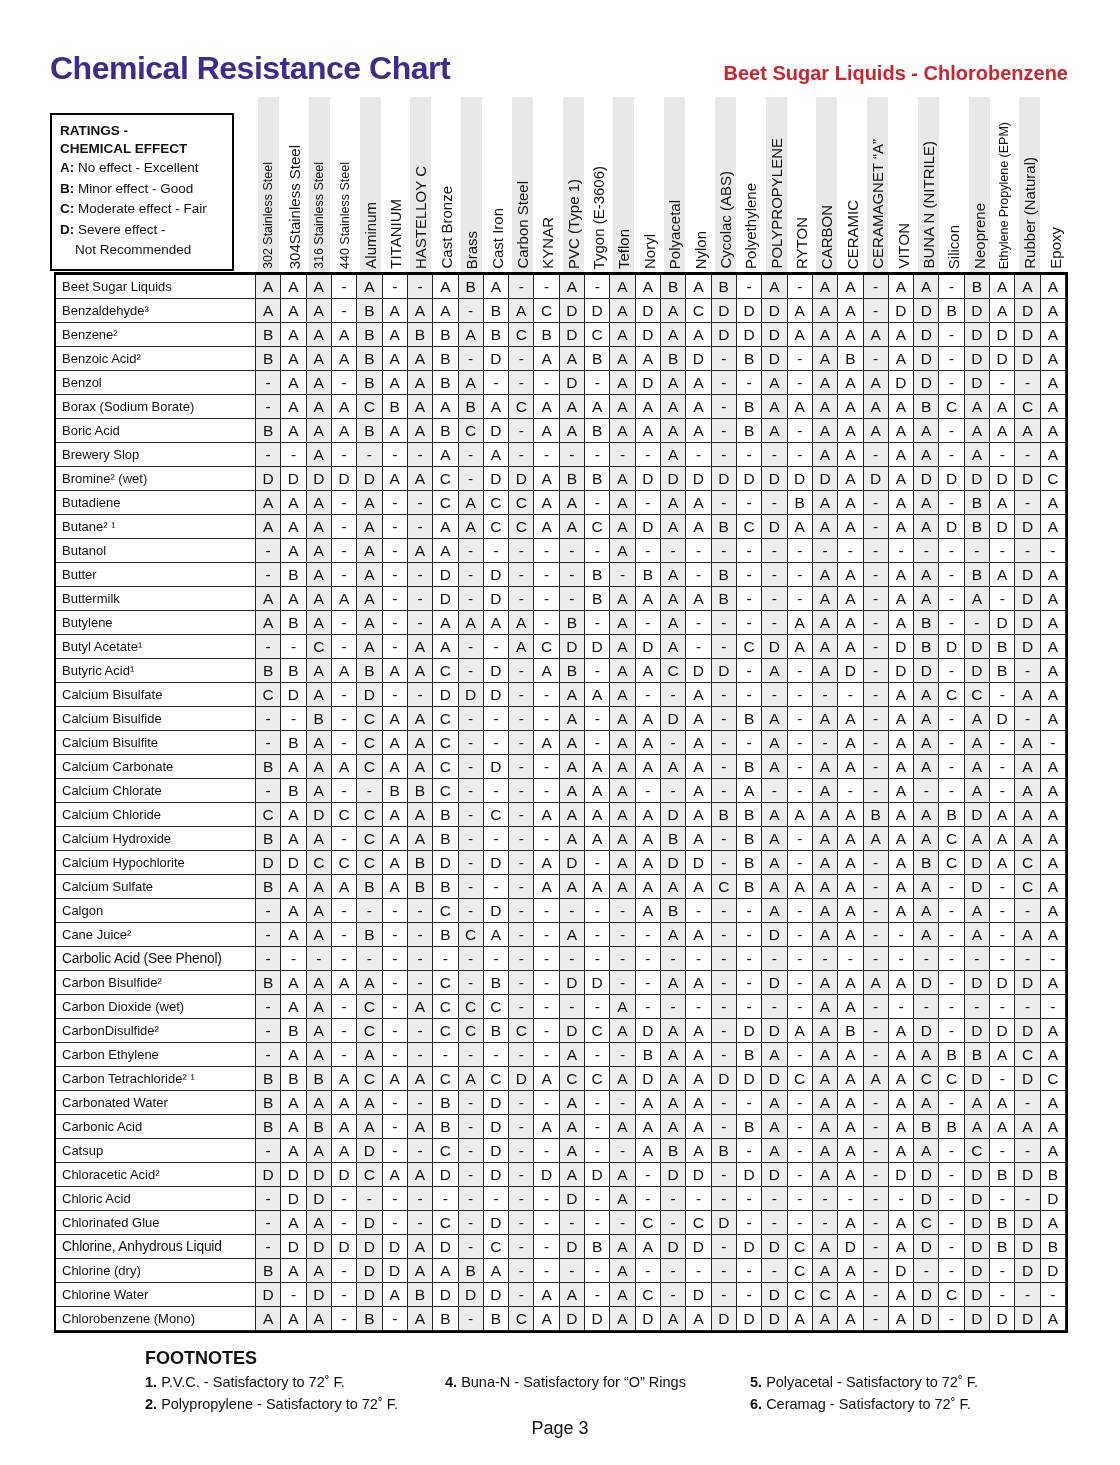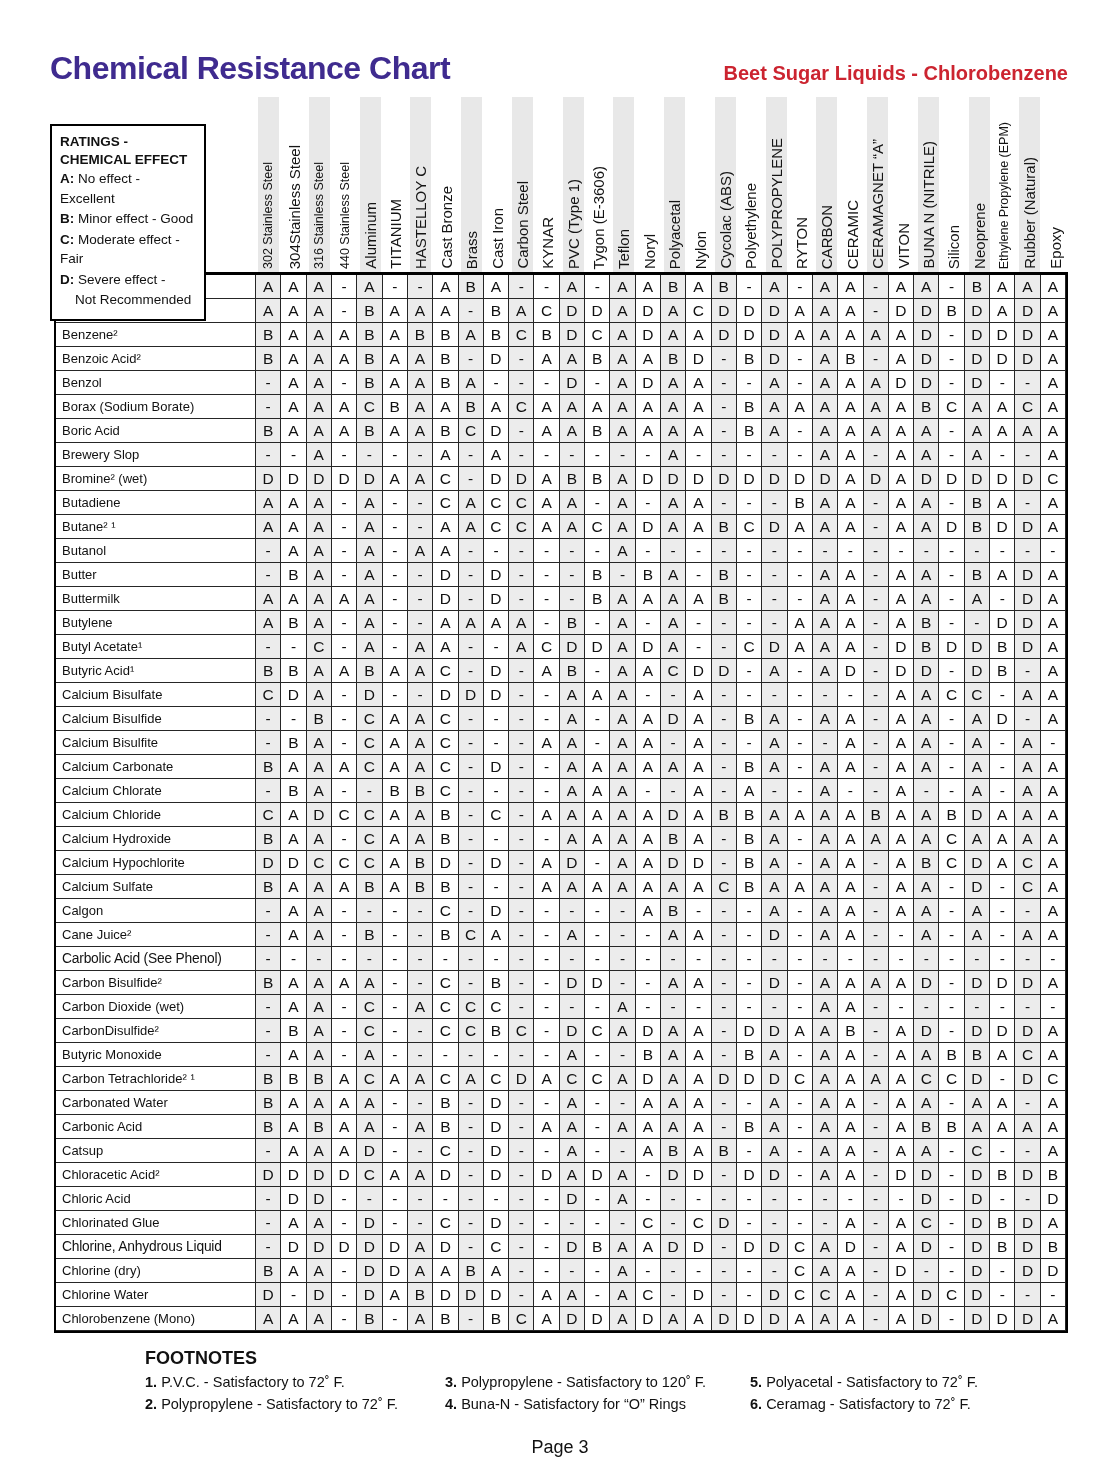--- a/index.html
+++ b/index.html
@@ -12,21 +12,21 @@
   
   #title{
     position:absolute;left:50px;top:50px;font-size:32px;font-weight:bold;
     letter-spacing:-0.5px;
   }
   #subtitle{
     position:absolute;right:52px;top:62px;font-size:20px;font-weight:bold;margin-left:27px;
   }
   
   #legend{
-    position:absolute;left:50px;top:124px;width:156px;border:2px solid #000;
+    position:absolute;left:50px;top:113px;width:184px;border:2px solid #000;
     padding:7px 6px 9px 8px;background:#fff;z-index:2;
   }
   #legend .lg-head{font-size:13.5px;font-weight:bold;line-height:1.3;}
   #legend .lg-item{font-size:13.5px;line-height:1.45;margin-top:1px;}
   #legend .lg-item b{font-weight:bold;}
   #legend .lg-cont{padding-left:15px;}
   
   #table-wrap{position:absolute;left:54px;top:97px;width:1014px;}
   #colheads{
     display:flex;margin-left:202px;height:175px;align-items:stretch;
@@ -62,21 +62,20 @@
   #fn-head{font-weight:bold;font-size:18px;}
   #fn-cols{display:flex;margin-top:2px;}
   .fn-col{line-height:1.55;}
   .fn-col:nth-child(1){width:300px;}
   .fn-col:nth-child(2){width:305px;}
   .fn-col:nth-child(3){width:300px;}
   .fn-item b{font-weight:bold;}
   #pagenum{
     position:absolute;left:0;top:1418px;width:1120px;text-align:center;
     font-size:18px;
-    margin-top:19px;
   }
 </style>
 </head>
 <body>
 
 <div id="page">
   <div id="title" style="color: rgb(63, 43, 143);">Chemical Resistance Chart</div>
   <div id="subtitle" style="color: rgb(204, 36, 48);">Beet Sugar Liquids - Chlorobenzene</div>
 
   <div id="legend">
@@ -1304,21 +1303,21 @@
         <div class="gcell shade">A</div>
         <div class="gcell">B</div>
         <div class="gcell shade">-</div>
         <div class="gcell">A</div>
         <div class="gcell shade">D</div>
         <div class="gcell">-</div>
         <div class="gcell shade">D</div>
         <div class="gcell">D</div>
         <div class="gcell shade">D</div>
         <div class="gcell">A</div>
-        <div class="gcell glabel">Butyric Monoxide</div>
+        <div class="gcell glabel">Carbon Ethylene</div>
         <div class="gcell shade">-</div>
         <div class="gcell">A</div>
         <div class="gcell shade">A</div>
         <div class="gcell">-</div>
         <div class="gcell shade">A</div>
         <div class="gcell">-</div>
         <div class="gcell shade">-</div>
         <div class="gcell">-</div>
         <div class="gcell shade">-</div>
         <div class="gcell">-</div>
@@ -1711,21 +1710,20 @@
   </div>
 
   <div id="footnotes">
     <div id="fn-head">FOOTNOTES</div>
     <div id="fn-cols">
         <div class="fn-col">
           <div class="fn-item"><b>1. </b>P.V.C. - Satisfactory to 72˚ F.</div>
           <div class="fn-item"><b>2. </b>Polypropylene - Satisfactory to 72˚ F.</div>
         </div>
         <div class="fn-col">
-          <div class="fn-item"><b>3. </b>Polypropylene - Satisfactory to 120˚ F.</div>
           <div class="fn-item"><b>4. </b>Buna-N - Satisfactory for “O” Rings</div>
         </div>
         <div class="fn-col">
           <div class="fn-item"><b>5. </b>Polyacetal - Satisfactory to 72˚ F.</div>
           <div class="fn-item"><b>6. </b>Ceramag - Satisfactory to 72˚ F.</div>
         </div>
       </div>
   </div>
 
   <div id="pagenum">Page 3</div>

